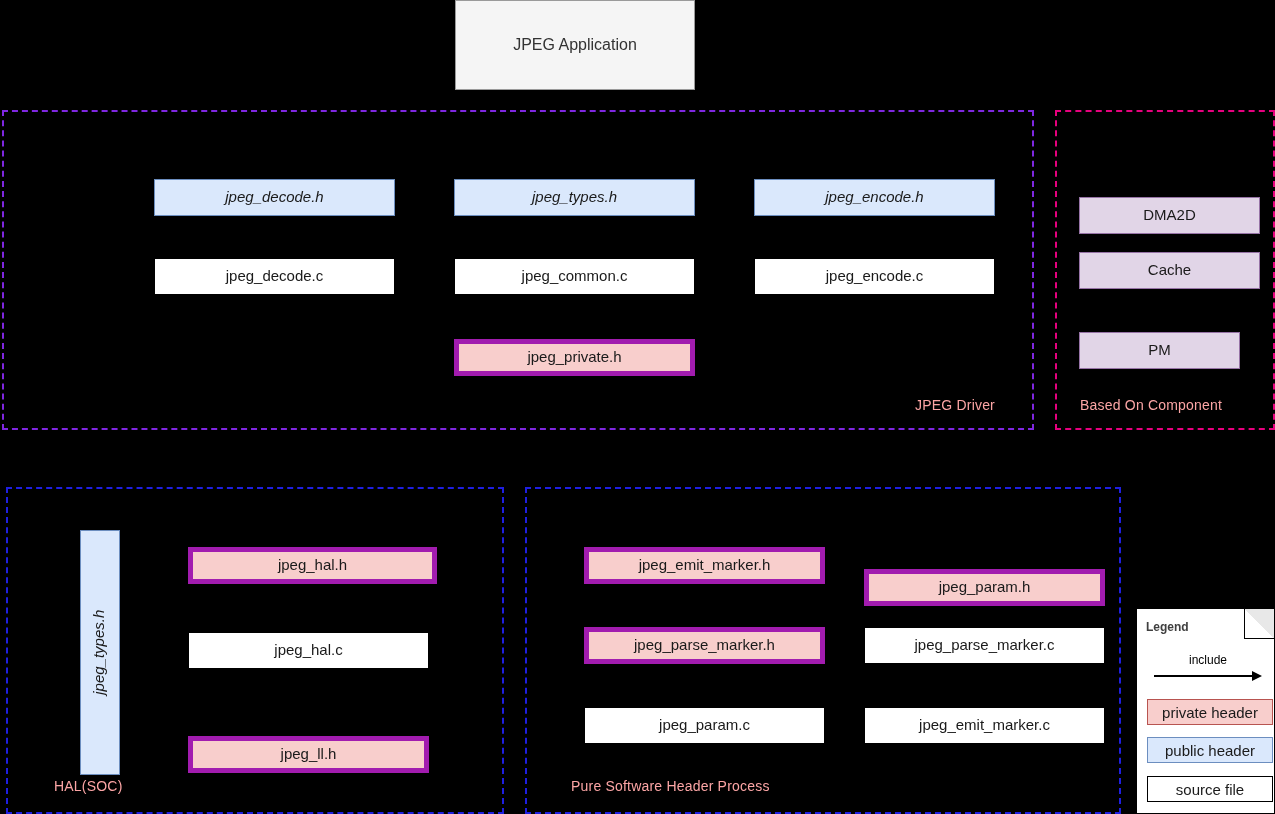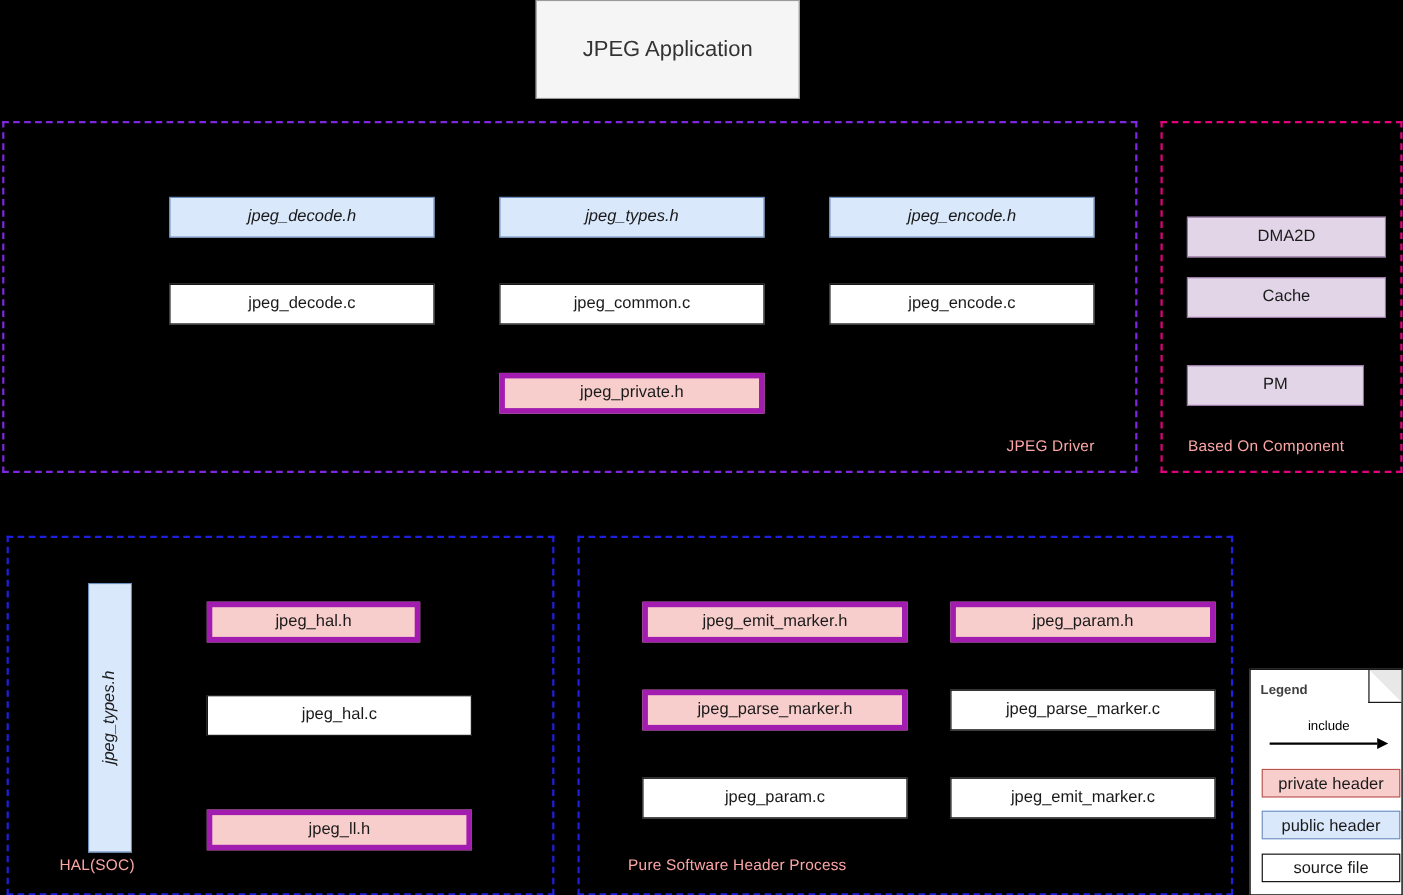--- a/index.html
+++ b/index.html
@@ -25,22 +25,21 @@
     font-size: 15px;
     line-height: 1.1;
     color: #1a1a1a;
     text-align: center;
     white-space: nowrap;
   }
   .node.app {
     background: #f5f5f5;
     border: 1px solid #9a9a9a;
     color: #333333;
-    font-size: 20px;
-    margin-left: 32px;
+    font-size: 16px;
   }
   .node.public {
     background: #dae8fc;
     border: 1px solid #6c8ebf;
     font-style: italic;
   }
   .node.private {
     background: #f8cecc;
     border: 5px solid #a21caf;
   }
@@ -184,37 +183,37 @@
 <div class="node component" style="left:1079px; top:332px; width:161px; height:37px;">
   <span>PM</span>
 </div>
 
 <div class="group blue" style="left:6px; top:487px; width:498px; height:327px;"></div>
 <div class="group-label" style="left:54px; top:778px;">HAL(SOC)</div>
 
 <div class="node public vertical" style="left:80px; top:530px; width:40px; height:245px;">
   <span class="vlabel">jpeg_types.h</span>
 </div>
-<div class="node private" style="left:188px; top:547px; width:194px; height:37px;">
+<div class="node private" style="left:188px; top:547px; width:249px; height:37px;">
   <span>jpeg_hal.h</span>
 </div>
 <div class="node source" style="left:188px; top:632px; width:241px; height:37px;">
   <span>jpeg_hal.c</span>
 </div>
 <div class="node private" style="left:188px; top:708px; width:241px; height:37px;margin-top:28px;">
   <span>jpeg_ll.h</span>
 </div>
 
 <div class="group blue" style="left:525px; top:487px; width:596px; height:327px;"></div>
 <div class="group-label" style="left:571px; top:778px;">Pure Software Header Process</div>
 
 <div class="node private" style="left:584px; top:547px; width:241px; height:37px;">
   <span>jpeg_emit_marker.h</span>
 </div>
-<div class="node private" style="left:864px; top:547px; width:241px; height:37px;">
+<div class="node private" style="left:864px; top:569px; width:241px; height:37px;">
   <span>jpeg_param.h</span>
 </div>
 <div class="node private" style="left:584px; top:627px; width:241px; height:37px;">
   <span>jpeg_parse_marker.h</span>
 </div>
 <div class="node source" style="left:864px; top:627px; width:241px; height:37px;">
   <span>jpeg_parse_marker.c</span>
 </div>
 <div class="node source" style="left:584px; top:707px; width:241px; height:37px;">
   <span>jpeg_param.c</span>

